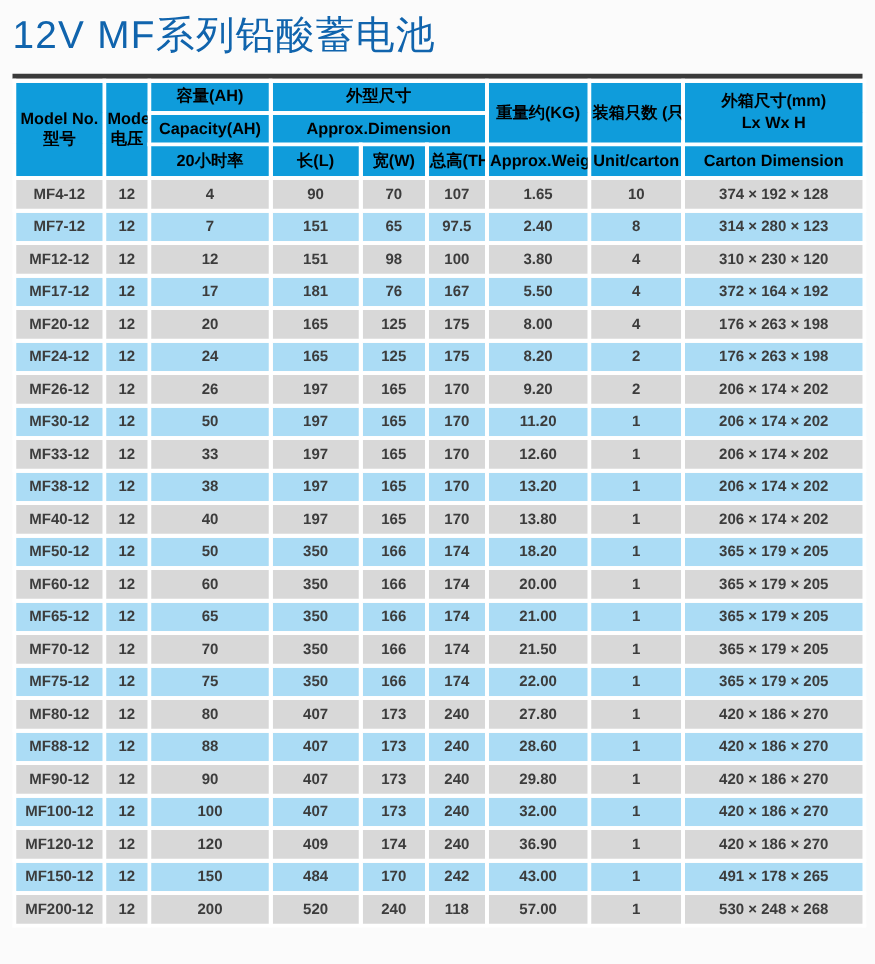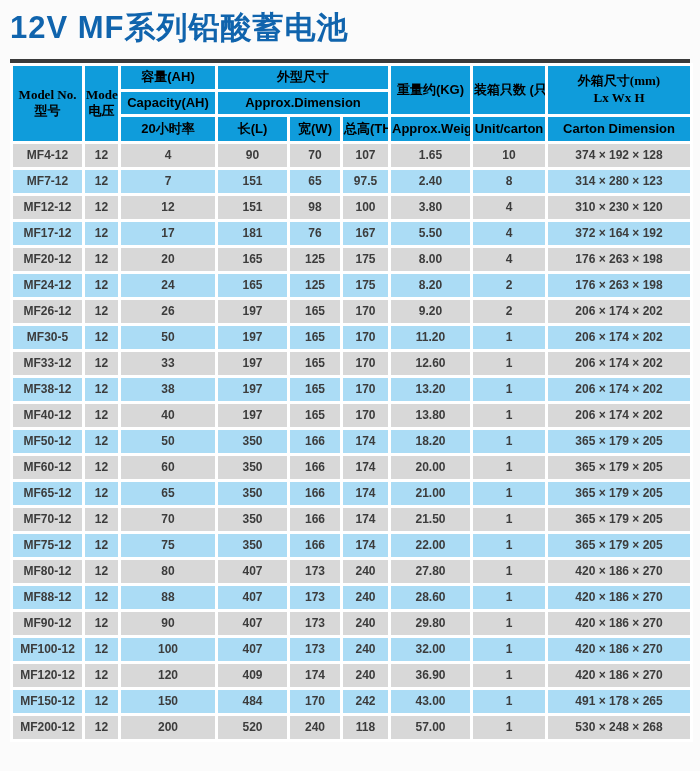--- a/index.html
+++ b/index.html
@@ -11,21 +11,21 @@
   .page {
     width: 700px;
     height: 771px;
     background: #fbfbfb;
     box-sizing: border-box;
     padding: 6px 10px 0 10px;
   }
   .page-title {
     color: #1064ad;
     font-size: 31px;
-    font-weight: bold;
+    font-weight: normal;
     letter-spacing: 1px;
     margin: 4px 0 13px 0;
     line-height: 1.15;
   }
   .table-wrap { width: 680px; }
   .top-bar {
     width: 680px;
     height: 4px;
     background: #3a3a3a;
   }
@@ -53,21 +53,21 @@
   tr.hrow2 th { height: 22px; }
   tr.hrow3 th { height: 24px; }
   table.spec tbody td {
     height: 23px;
     font-size: 12px;
     font-weight: bold;
     color: #3c3c3c;
   }
   tr.row-gray td { background: #d8d8d8; }
   tr.row-blue td { background: #abdcf5; }
-  .two-line span { display: block; font-family: Liberation Serif, serif; }
+  .two-line span { display: block; }
 </style>
 </head>
 <body>
 
 <div class="page">
   <h1 class="page-title">12V MF系列铅酸蓄电池</h1>
 
   <div class="table-wrap">
     <div class="top-bar"></div>
     <table class="spec">
@@ -187,21 +187,21 @@
             <td>12</td>
             <td>26</td>
             <td>197</td>
             <td>165</td>
             <td>170</td>
             <td>9.20</td>
             <td>2</td>
             <td>206 × 174 × 202</td>
           </tr>
           <tr class="row-blue">
-            <td>MF30-5</td>
+            <td>MF30-12</td>
             <td>12</td>
             <td>50</td>
             <td>197</td>
             <td>165</td>
             <td>170</td>
             <td>11.20</td>
             <td>1</td>
             <td>206 × 174 × 202</td>
           </tr>
           <tr class="row-gray">

